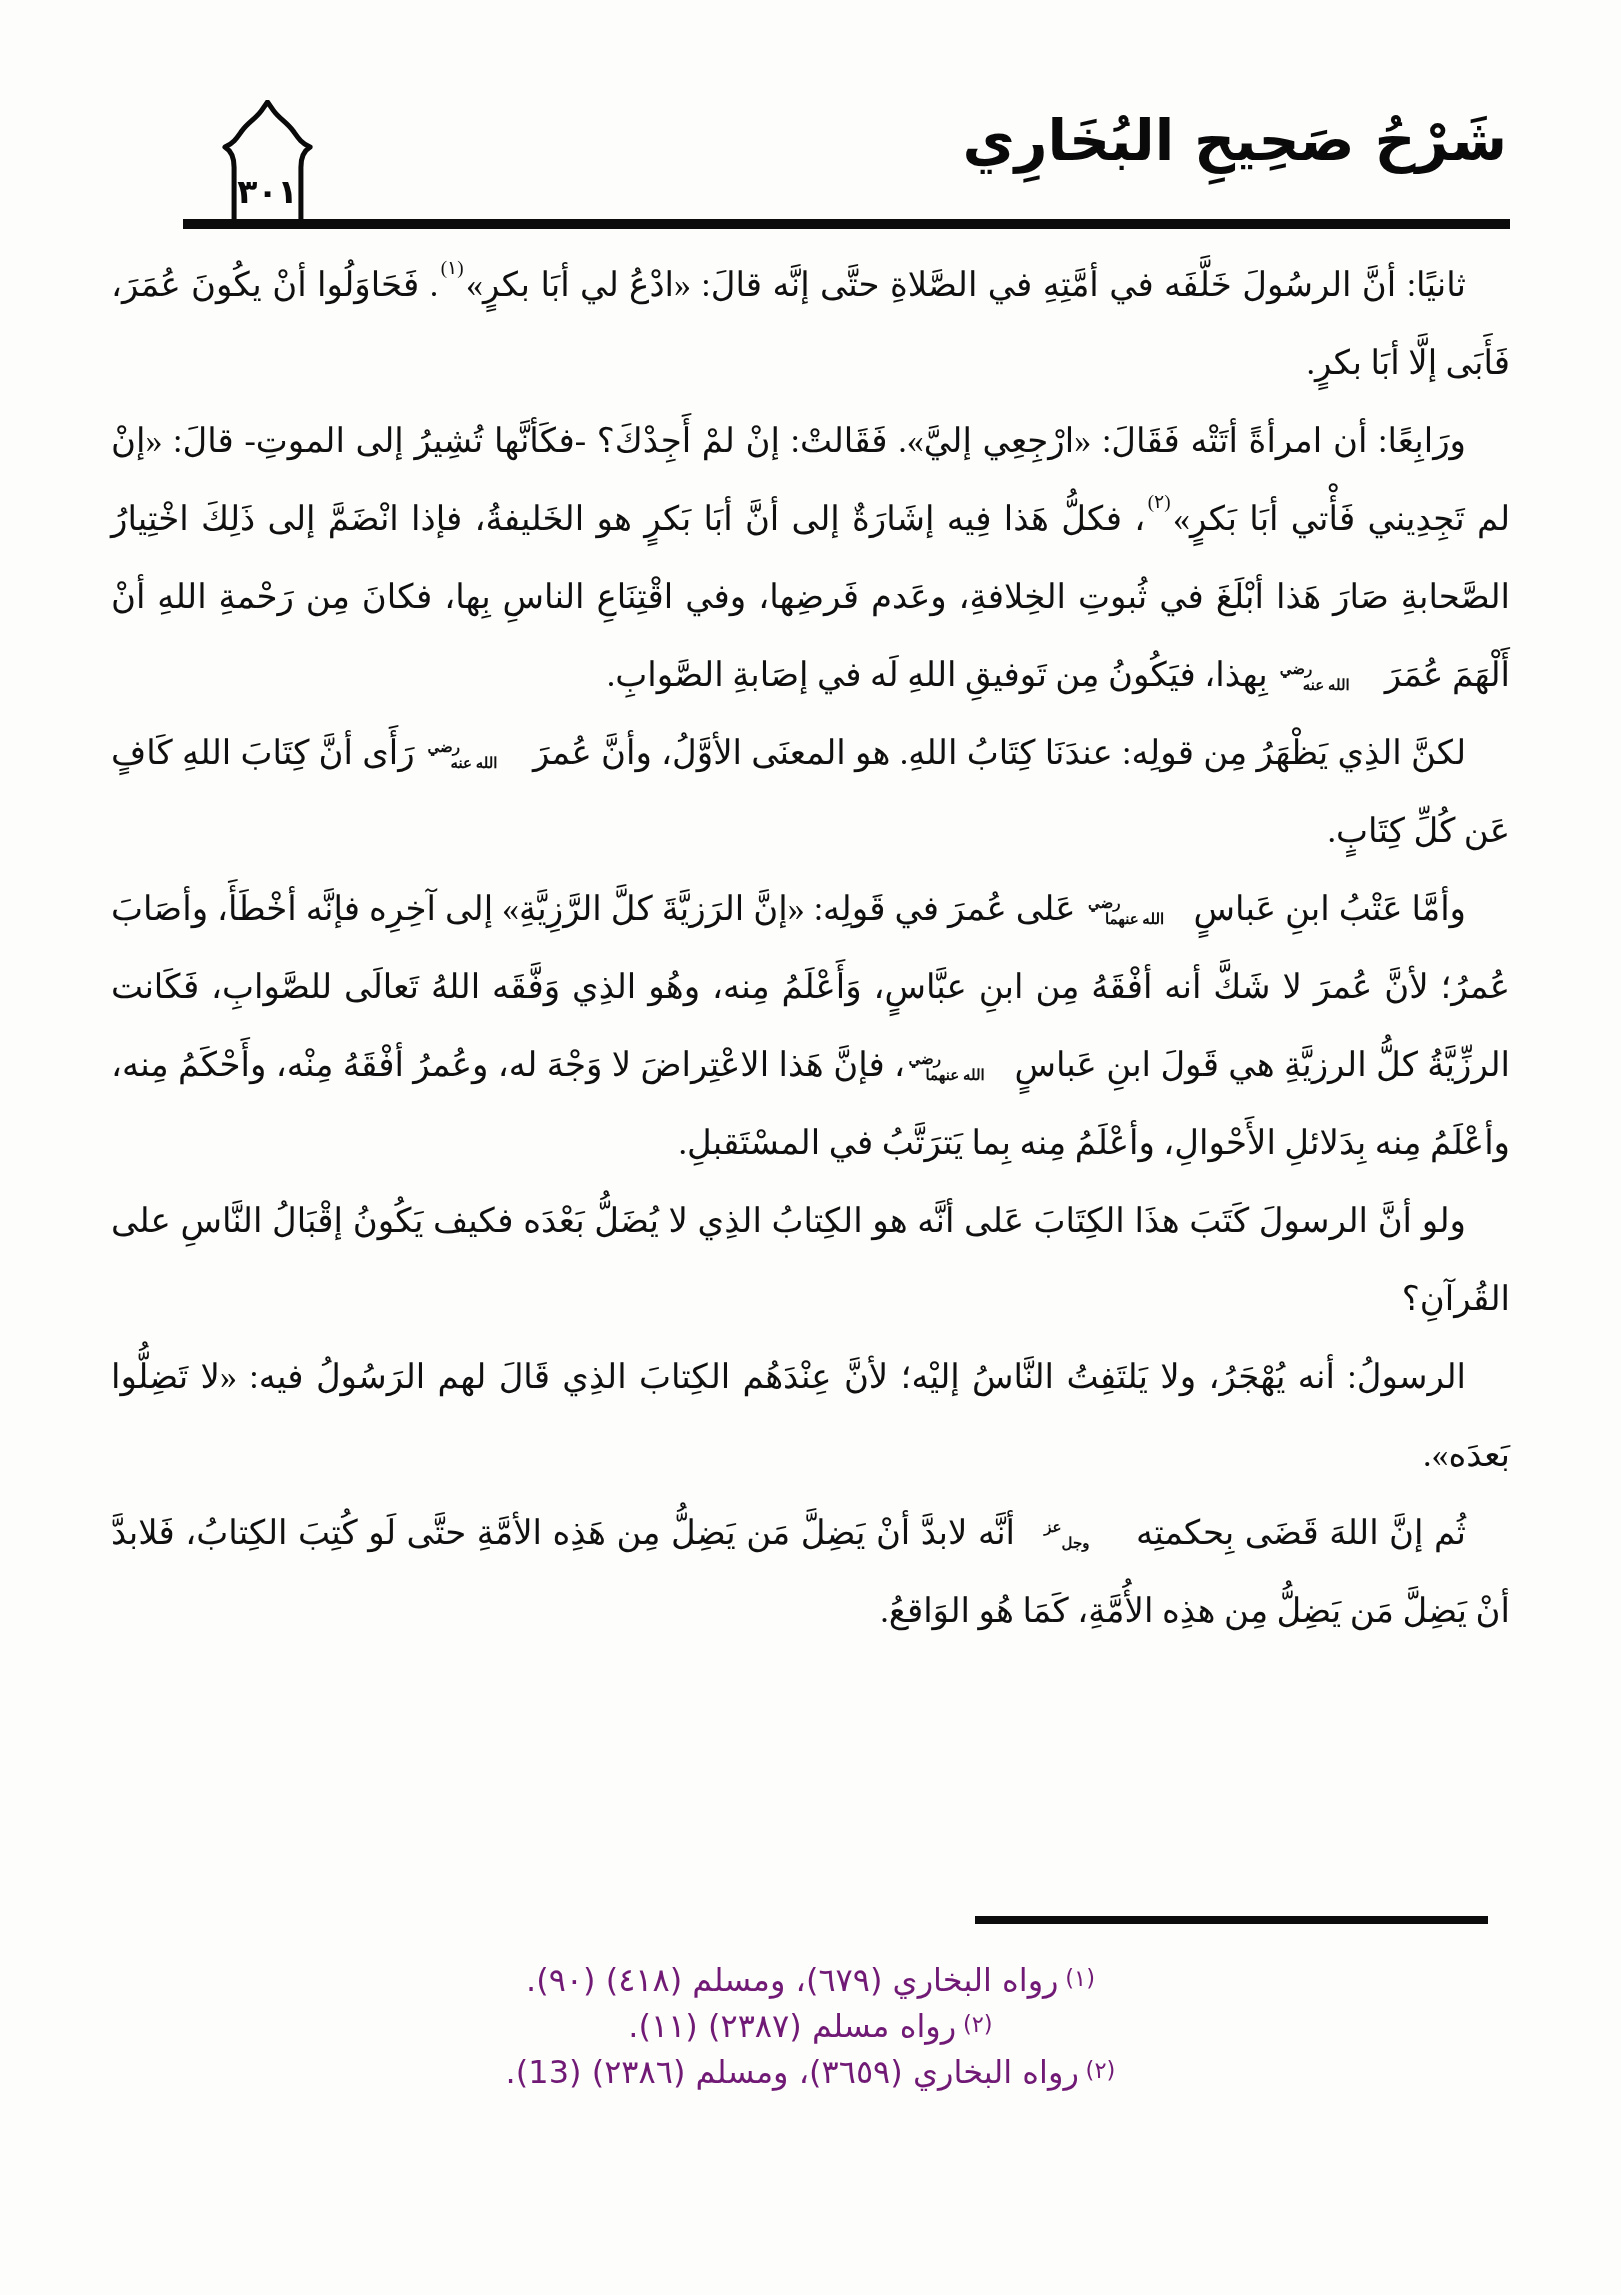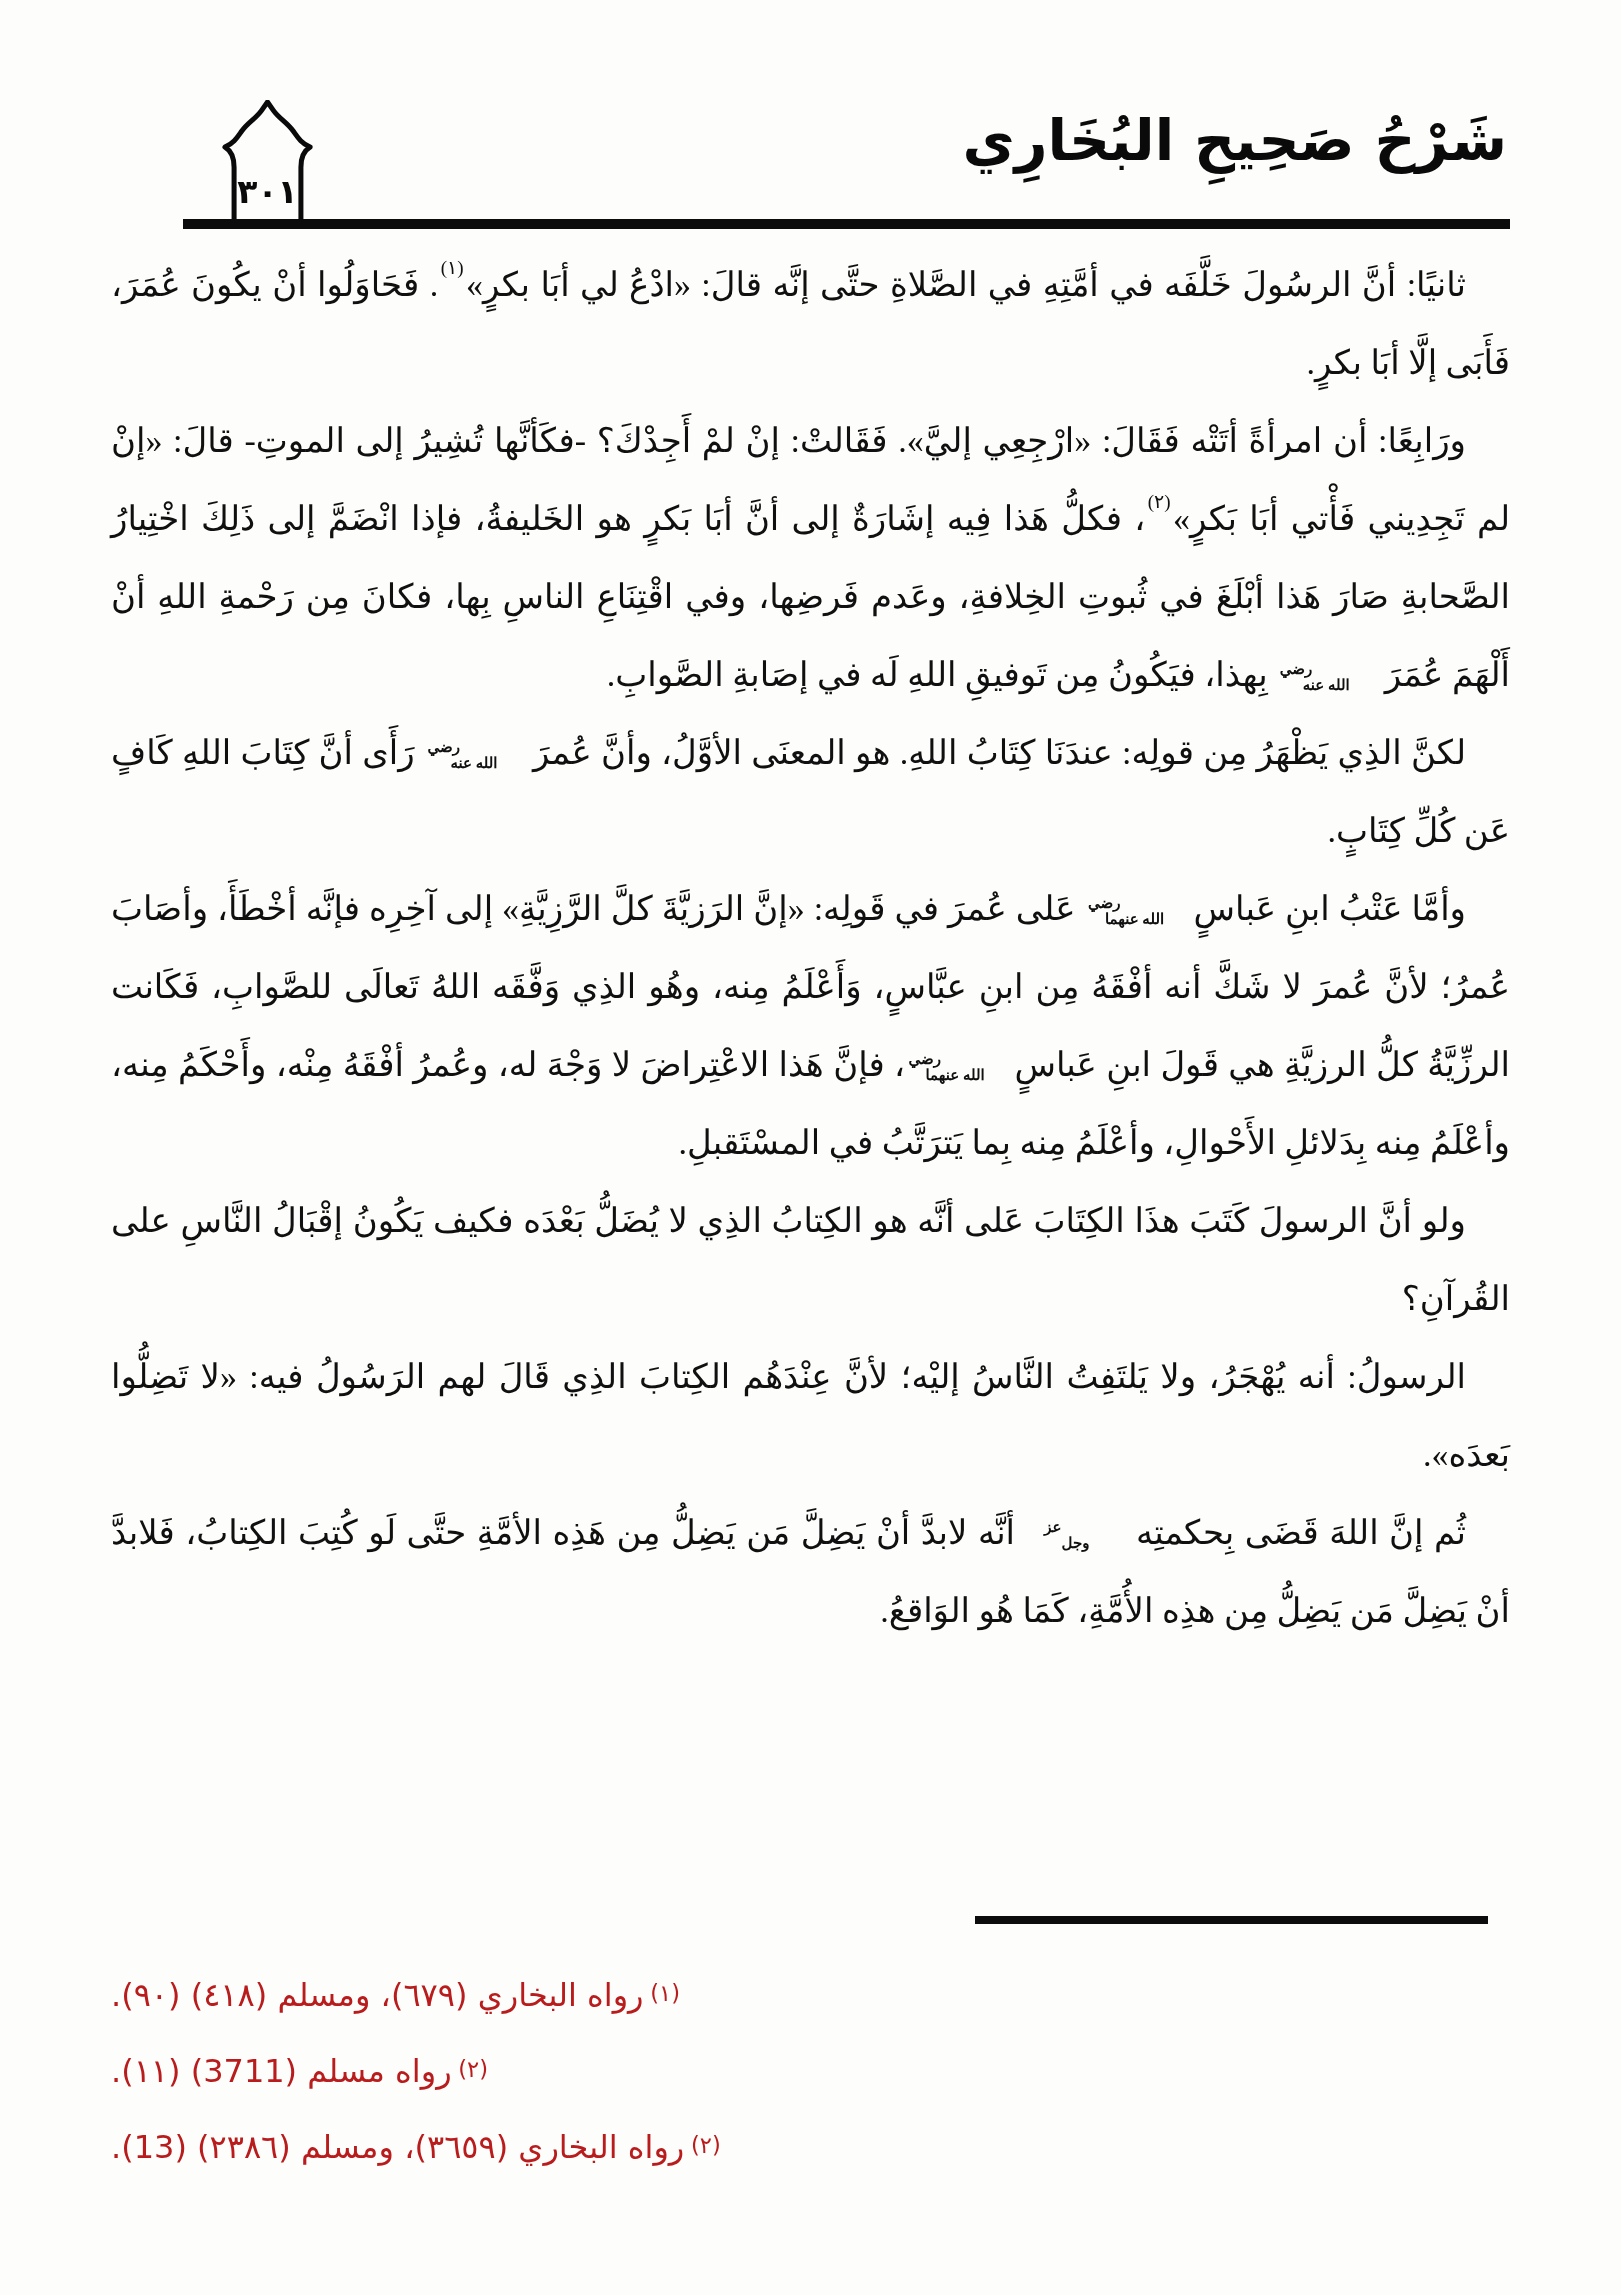--- a/index.html
+++ b/index.html
@@ -75,24 +75,24 @@
     position:absolute;
     top:1916px; left:975px;
     width:513px; height:7.5px;
     background:#0c0c0c;
   }
   .footnotes {
     position:absolute;
     top:1956px; left:111px;
     width:1399px;
     direction:rtl;
-    text-align:left;
+    text-align:center;
     font-size:32px;
-    line-height:74px;
-    color:#b91c1c;
+    line-height:44px;
+    color:#701a75;
   }
   .fn-marker {
     font-size:22.6px;
     vertical-align:5px;
     margin-left:6.7px;
   }
 </style>
 </head>
 <body>
 
@@ -128,21 +128,21 @@
     <p>ثُم إنَّ اللهَ قَضَى بِحكمتِه <span class="honorific">عز وجل</span> أنَّه لابدَّ أنْ يَضِلَّ مَن يَضِلُّ مِن هَذِه الأمَّةِ حتَّى لَو كُتِبَ الكِتابُ، فَلابدَّ أنْ يَضِلَّ مَن يَضِلُّ مِن هذِه الأُمَّةِ، كَمَا هُو الوَاقعُ.</p>
   </main>
 
   <div class="footnote-rule"></div>
 
   <div class="footnotes">
     <div class="fn-line">
       <span class="fn-marker">(١)</span><span>رواه البخاري (٦٧٩)، ومسلم (٤١٨) (٩٠).</span>
     </div>
     <div class="fn-line">
-      <span class="fn-marker">(٢)</span><span>رواه مسلم (3711) (١١).</span>
+      <span class="fn-marker">(٢)</span><span>رواه مسلم (٢٣٨٧) (١١).</span>
     </div>
     <div class="fn-line">
       <span class="fn-marker">(٢)</span><span>رواه البخاري (٣٦٥٩)، ومسلم (٢٣٨٦) (13).</span>
     </div>
   </div>
 
 </div>
 
 
 </body></html>

